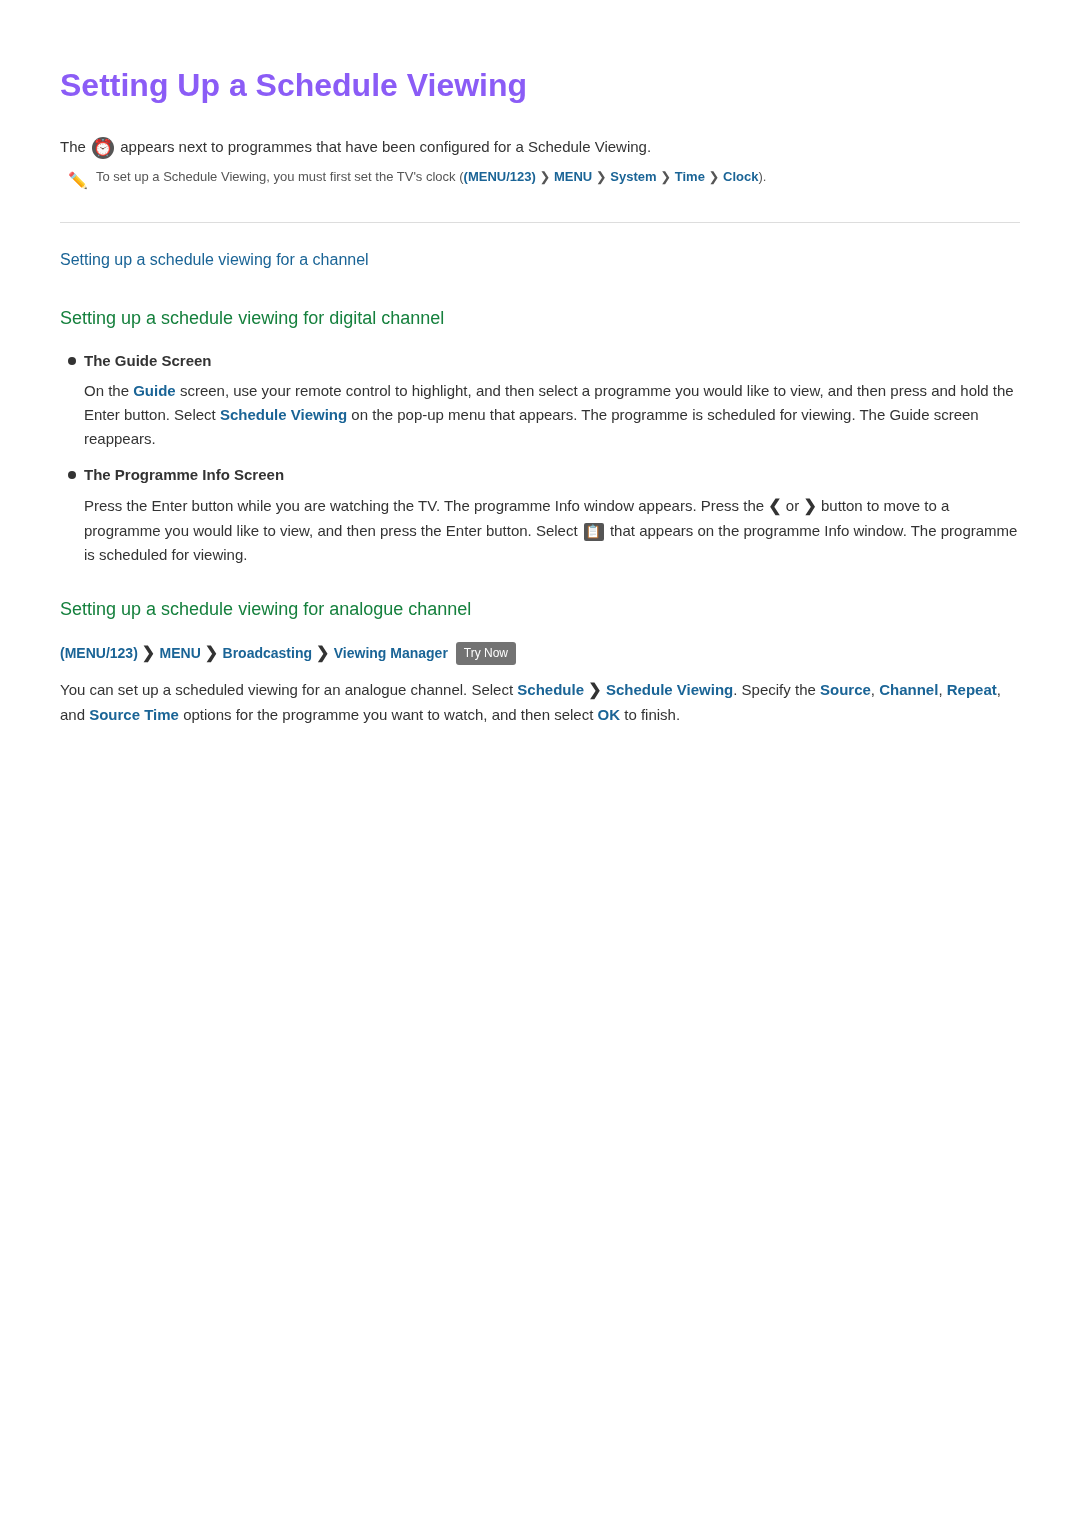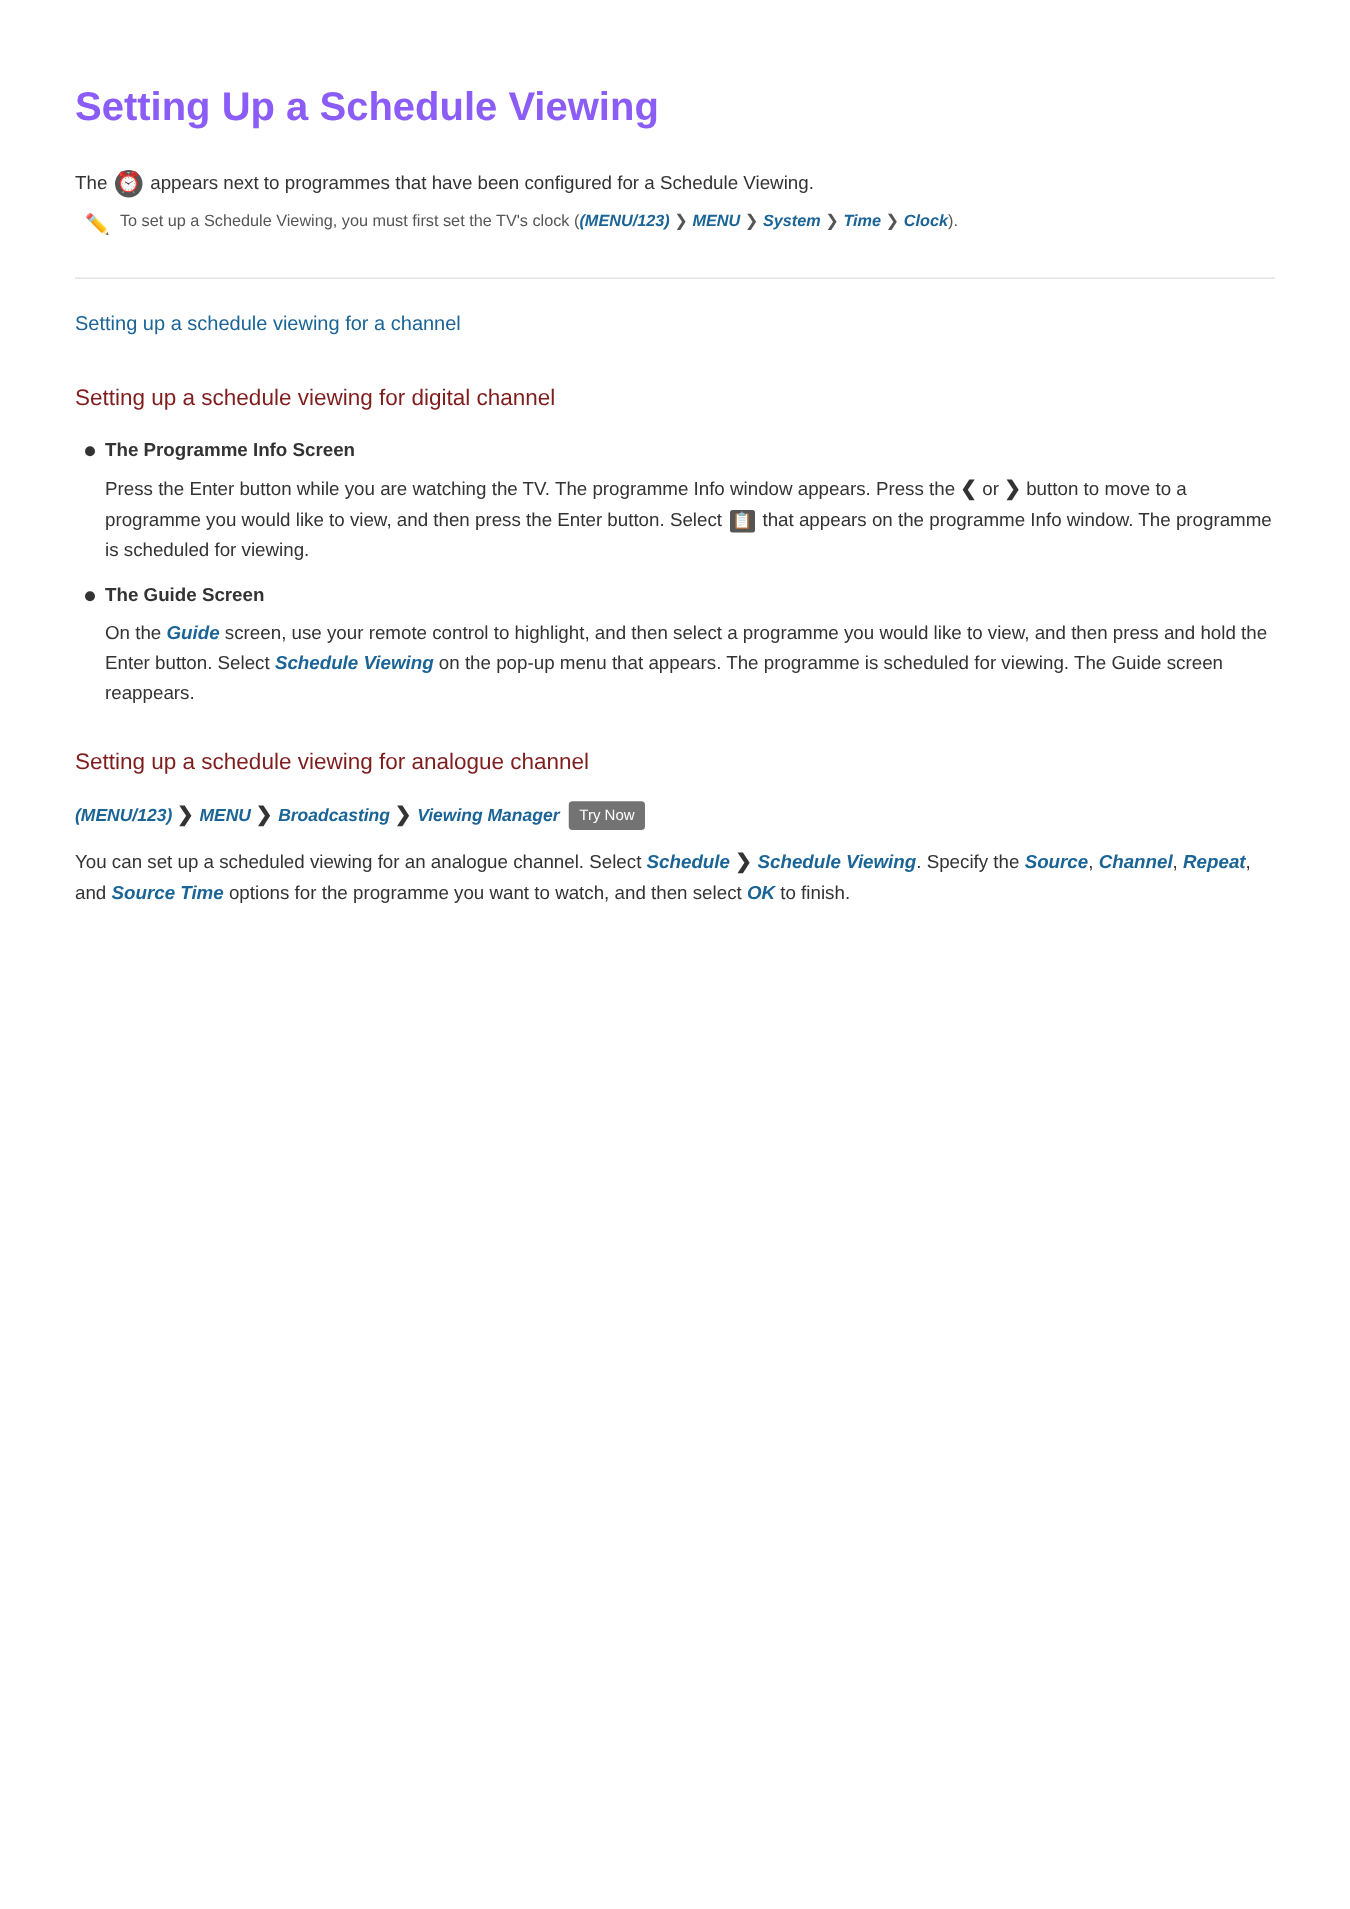--- a/index.html
+++ b/index.html
@@ -29,21 +29,21 @@
     h2 {
       color: #1a6496;
       font-size: 16px;
       font-weight: normal;
       margin-bottom: 24px;
       margin-top: 16px;
       padding-bottom: 8px;
     }
 
     h3 {
-      color: #7f1d1d;
+      color: #15803d;
       font-size: 18px;
       font-weight: normal;
       margin-bottom: 16px;
       margin-top: 24px;
     }
 
     .intro-section {
       margin-bottom: 28px;
     }
 
@@ -84,21 +84,20 @@
     .pencil-icon {
       color: #555;
       font-size: 16px;
       margin-top: 1px;
       flex-shrink: 0;
     }
 
     .link-blue {
       color: #1a6496;
       font-weight: bold;
-      font-style: italic;
     }
 
     hr.section-divider {
       border: none;
       border-top: 1px solid #dddddd;
       margin: 24px 0;
     }
 
     .main-section {
       margin-bottom: 32px;
@@ -247,43 +246,43 @@
   <h2>Setting up a schedule viewing for a channel</h2>
 
   <div class="sub-section">
     <h3>Setting up a schedule viewing for digital channel</h3>
 
 
     <ul class="bullet-list">
       <li>
         <span class="bullet-dot"></span>
         <div class="bullet-content">
+          <div class="bullet-title">The Guide Screen</div>
+          <p class="bullet-body">
+            <span>On the</span>
+            <span class="link-blue">Guide</span>
+            <span>screen, use your remote control to highlight, and then select a programme you would like to view, and then press and hold the Enter button. Select</span>
+            <span class="link-blue">Schedule Viewing</span>
+            <span>on the pop-up menu that appears. The programme is scheduled for viewing. The Guide screen reappears.</span>
+          </p>
+        </div>
+      </li>
+
+      <li>
+        <span class="bullet-dot"></span>
+        <div class="bullet-content">
           <div class="bullet-title">The Programme Info Screen</div>
           <p class="bullet-body">
             <span>Press the Enter button while you are watching the TV. The programme Info window appears. Press the</span>
             <span class="chevron-left chevron-sym">❮</span>
             <span>or</span>
             <span class="chevron-right chevron-sym">❯</span>
             <span>button to move to a programme you would like to view, and then press the Enter button. Select</span>
             <span class="inline-icon"></span>
             <span>that appears on the programme Info window. The programme is scheduled for viewing.</span>
-          </p>
-        </div>
-      </li>
-
-      <li>
-        <span class="bullet-dot"></span>
-        <div class="bullet-content">
-          <div class="bullet-title">The Guide Screen</div>
-          <p class="bullet-body">
-            <span>On the</span>
-            <span class="link-blue">Guide</span>
-            <span>screen, use your remote control to highlight, and then select a programme you would like to view, and then press and hold the Enter button. Select</span>
-            <span class="link-blue">Schedule Viewing</span>
-            <span>on the pop-up menu that appears. The programme is scheduled for viewing. The Guide screen reappears.</span>
           </p>
         </div>
       </li>
     </ul>
   </div>
 
   <div class="sub-section analogue-section">
     <h3>Setting up a schedule viewing for analogue channel</h3>
 
     <div class="breadcrumb-nav">

